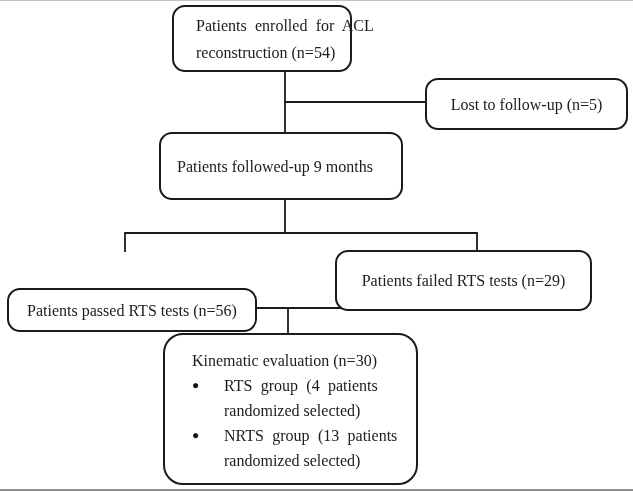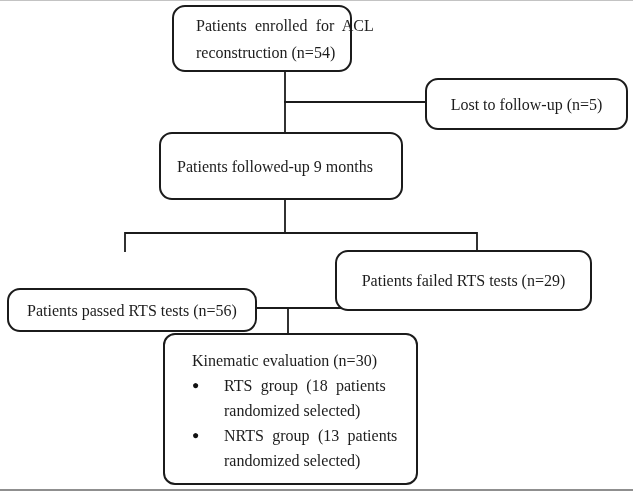--- a/index.html
+++ b/index.html
@@ -30,21 +30,21 @@
   .node .line{white-space:nowrap;}
   .center{align-items:center;text-align:center;}
   .ws-wide{word-spacing:0.27em;}
   #node-enrolled{left:172px;top:5px;width:180px;height:67px;padding-left:22px;padding-right:8px;}
   #node-lost{left:425px;top:78px;width:203px;height:52px;text-align:center;}
   #node-followed{left:159px;top:132px;width:244px;height:68px;padding-left:16px;padding-right:18px;}
   #node-passed{left:7px;top:252px;width:250px;height:44px;margin-top:36px;}
   #node-failed{left:335px;top:250px;width:257px;height:61px;}
   #node-kinematic{
     left:163px;top:333px;width:255px;height:152px;
-    border-radius:12px;
+    border-radius:20px;
     justify-content:flex-start;
     padding:13px 26px 8px 27px;
     line-height:25px;
   }
   .bullet-row{display:flex;align-items:flex-start;}
   .bullet-dot{
     width:32px;flex:0 0 32px;
     font-size:12px;line-height:25px;
     color:#111111;
   }
@@ -91,21 +91,21 @@
 
   <div class="node center" id="node-failed">
     <span class="line">Patients failed RTS tests (n=29)</span>
   </div>
 
   <div class="node" id="node-kinematic">
     <span class="line">Kinematic evaluation (n=30)</span>
     <div class="bullet-row">
       <span class="bullet-dot">●</span>
       <span class="bullet-text">
-        <span class="line ws-wide" style="display:block">RTS group (18 patients</span>
+        <span class="line ws-wide" style="display:block">RTS group (4 patients</span>
         <span class="line" style="display:block">randomized selected)</span>
       </span>
     </div>
     <div class="bullet-row">
       <span class="bullet-dot">●</span>
       <span class="bullet-text">
         <span class="line ws-wide" style="display:block">NRTS group (13 patients</span>
         <span class="line" style="display:block">randomized selected)</span>
       </span>
     </div>

